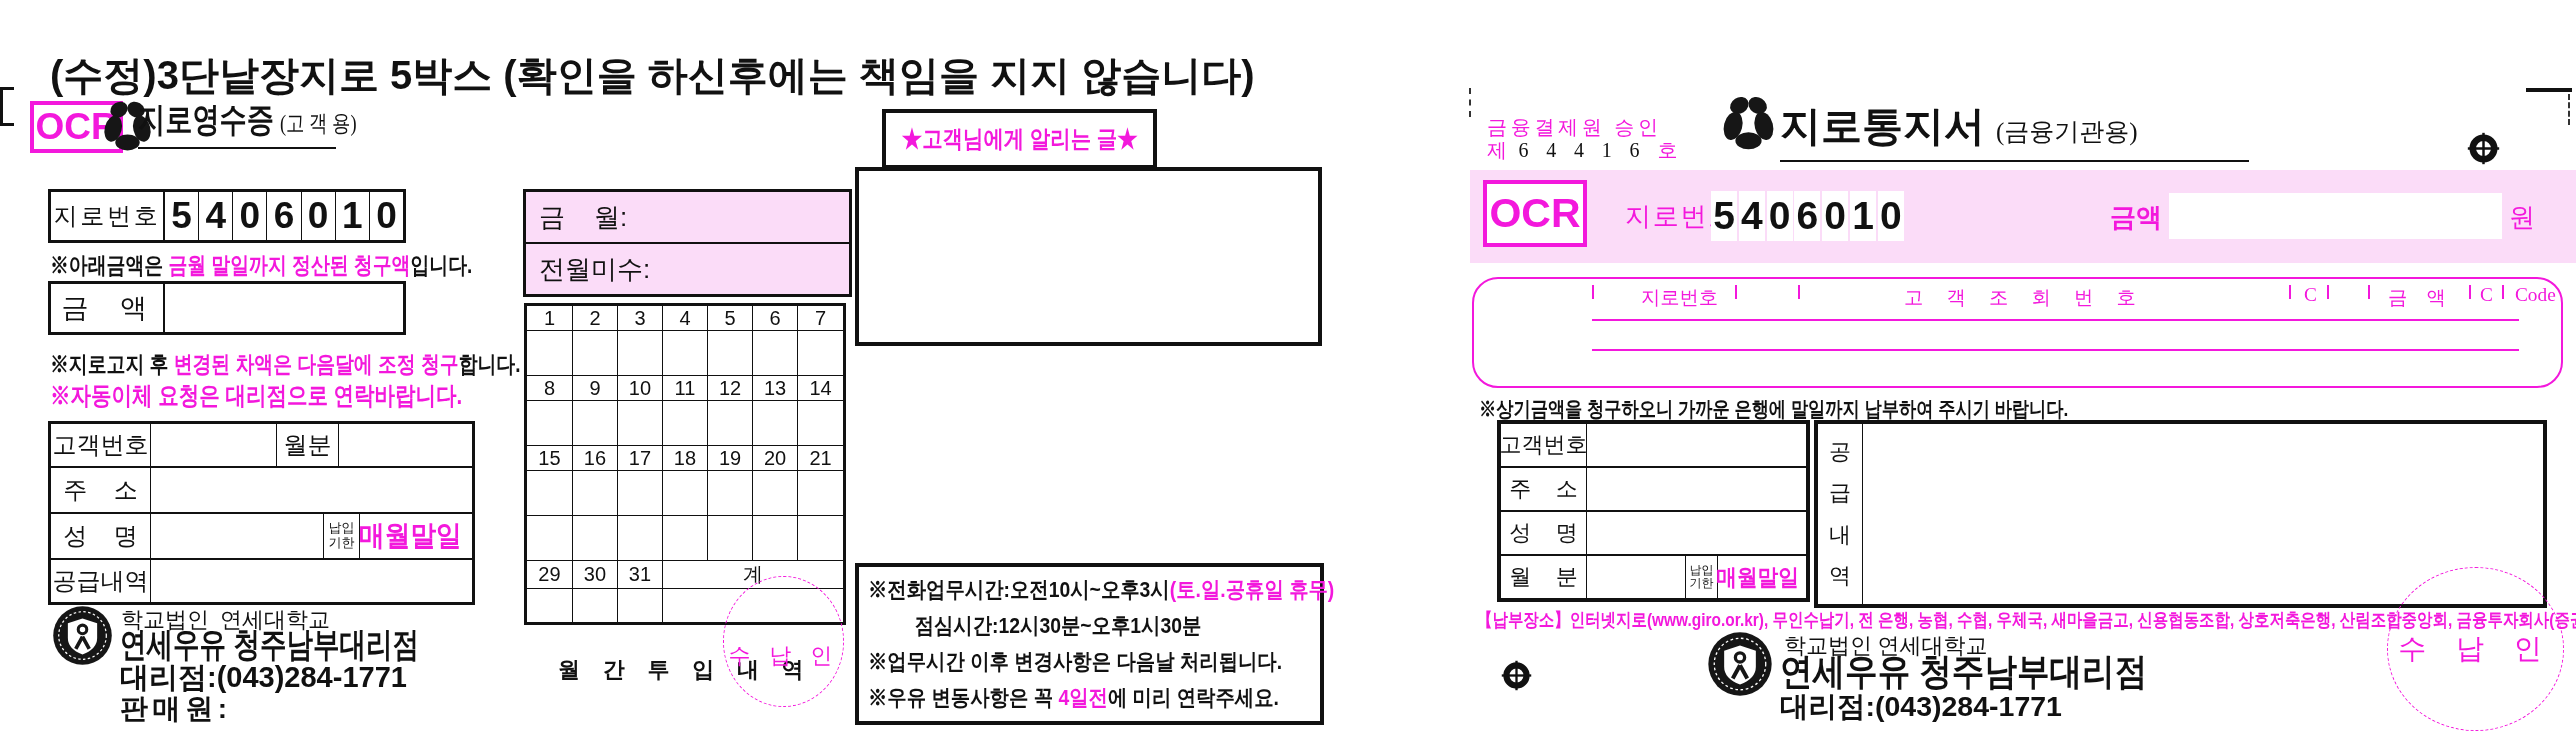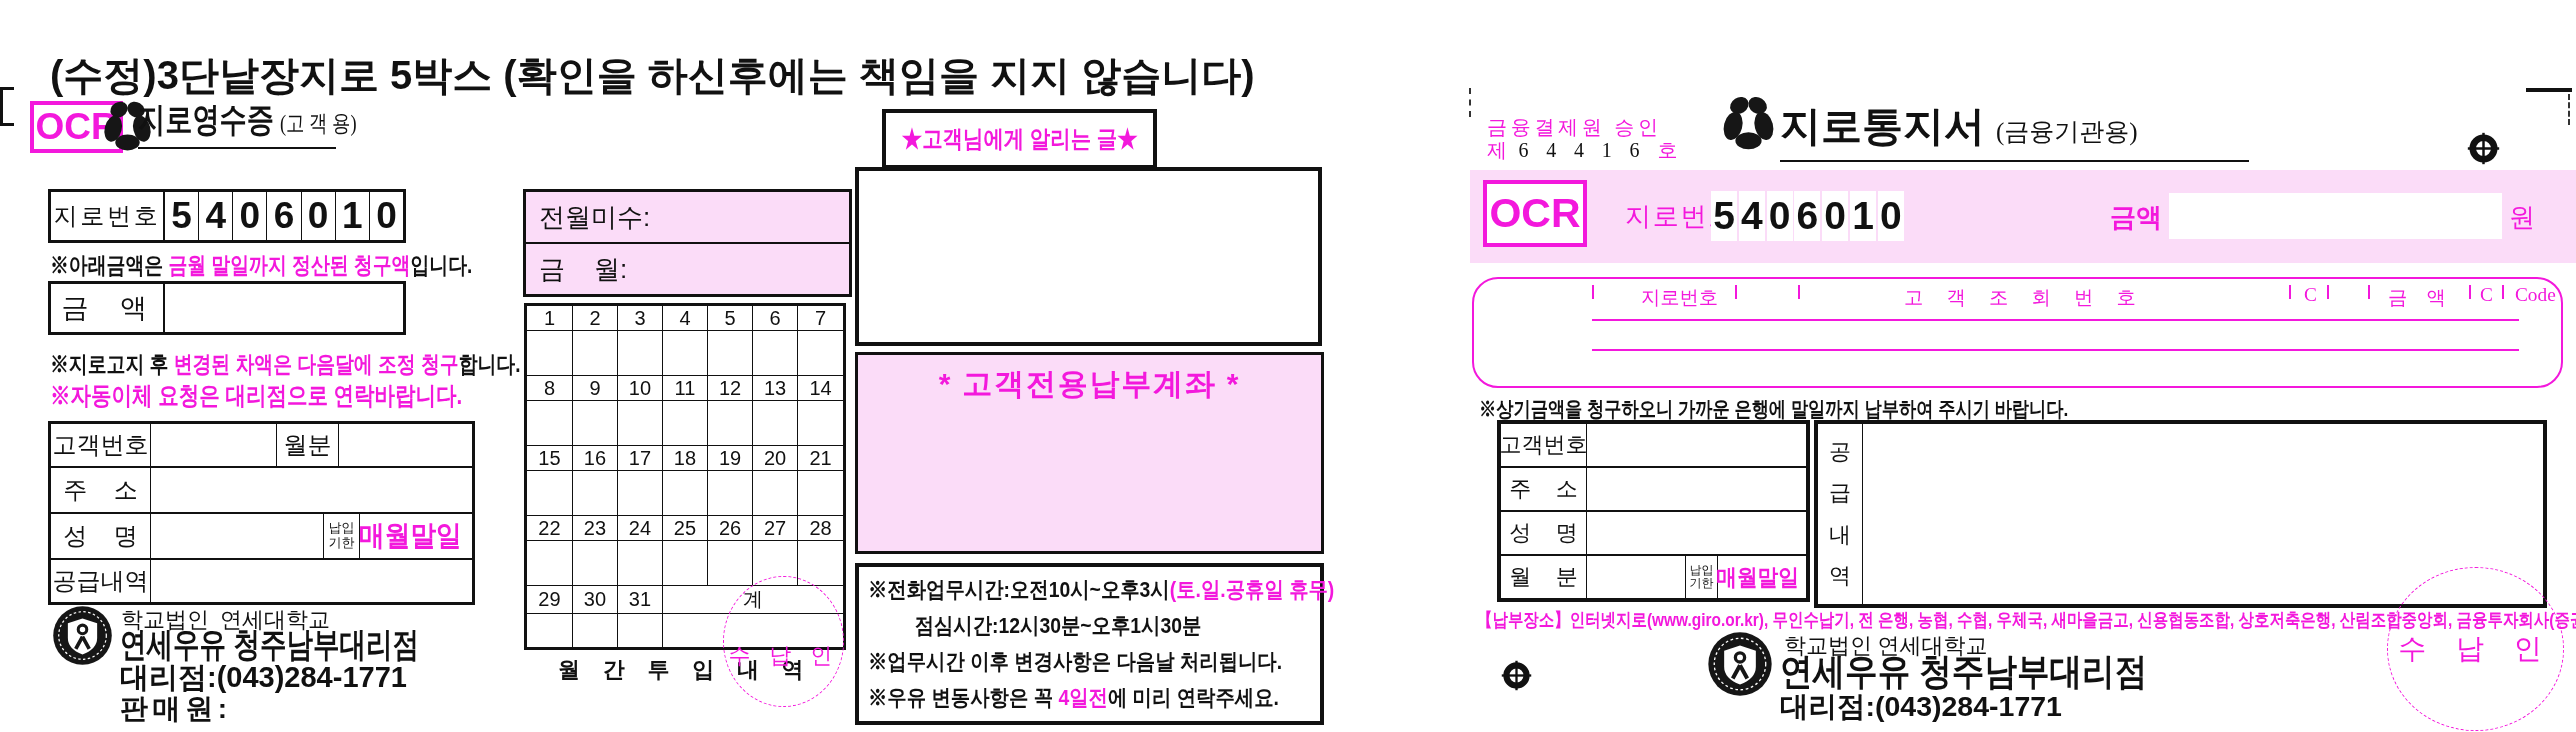--- a/index.html
+++ b/index.html
@@ -236,24 +236,24 @@
     <circle cx="50" cy="40" r="7" fill="none" stroke="#161616" stroke-width="5"></circle>
     <path d="M50 52 L39 72 M50 52 L61 72" stroke="#161616" stroke-width="6" fill="none"></path>
   </svg>
   <div id="r-corp" class="abs" data-bind="receipt.footer.corp">학교법인  연세대학교</div>
   <div id="r-agency" class="abs" data-bind="receipt.footer.agency">연세우유 청주남부대리점</div>
   <div id="r-phone" class="abs" data-bind="receipt.footer.phone">대리점:(043)284-1771</div>
   <div id="r-seller" class="abs" data-bind="receipt.footer.seller">판매원:</div>
 
   <div id="m-pink" class="abs">
     <div class="prow">
+      <span data-bind="calendar.month_label">금    월:</span>
+    </div>
+    <div class="prow">
       <span data-bind="calendar.prev_label">전월미수:</span>
-    </div>
-    <div class="prow">
-      <span data-bind="calendar.month_label">금    월:</span>
     </div>
   </div>
 
   <table id="cal" class="abs">
     <tbody>
         <tr class="n">
       <td data-bind="calendar.weeks.0.0">1</td>
       <td data-bind="calendar.weeks.0.1">2</td>
       <td data-bind="calendar.weeks.0.2">3</td>
       <td data-bind="calendar.weeks.0.3">4</td>
@@ -299,29 +299,20 @@
     </tr>
     <tr class="b">
       <td></td>
           <td></td>
           <td></td>
           <td></td>
           <td></td>
           <td></td>
           <td></td>
     </tr>
-    <tr class="n">
-      <td data-bind="calendar.weeks.3.0">22</td>
-      <td data-bind="calendar.weeks.3.1">23</td>
-      <td data-bind="calendar.weeks.3.2">24</td>
-      <td data-bind="calendar.weeks.3.3">25</td>
-      <td data-bind="calendar.weeks.3.4">26</td>
-      <td data-bind="calendar.weeks.3.5">27</td>
-      <td data-bind="calendar.weeks.3.6">28</td>
-    </tr>
     <tr class="b">
       <td></td>
           <td></td>
           <td></td>
           <td></td>
           <td></td>
           <td></td>
           <td></td>
     </tr>
     <tr class="n">
@@ -342,23 +333,20 @@
   <div id="cal-cap" class="abs" data-bind="calendar.caption">월 간 투 입 내 역</div>
 
   <div id="m-stamp" class="abs stampc">
     <span data-bind="calendar.stamp">수 납 인</span>
   </div>
 
   <div id="n-head" class="abs">
     <span data-bind="notice.header">★고객님에게 알리는 글★</span>
   </div>
   <div id="n-body" class="abs"></div>
-  <div id="n-acct" class="abs">
-    <div class="t" data-bind="notice.account_title">* 고객전용납부계좌 *</div>
-  </div>
   <div id="n-info" class="abs">
     <div class="ln">
       <span data-bind="notice.lines.hours_black">※전화업무시간:오전10시~오후3시</span><span class="mag" data-bind="notice.lines.hours_accent">(토.일.공휴일 휴무)</span>
     </div>
     <div class="ln ind" data-bind="notice.lines.lunch">점심시간:12시30분~오후1시30분</div>
     <div class="ln" data-bind="notice.lines.after_hours">※업무시간 이후 변경사항은 다음날 처리됩니다.</div>
     <div class="ln">
       <span data-bind="notice.lines.milk_black1">※우유 변동사항은 꼭 </span><span class="mag" data-bind="notice.lines.milk_accent">4일전</span><span data-bind="notice.lines.milk_black2">에 미리 연락주세요.</span>
     </div>
   </div>

